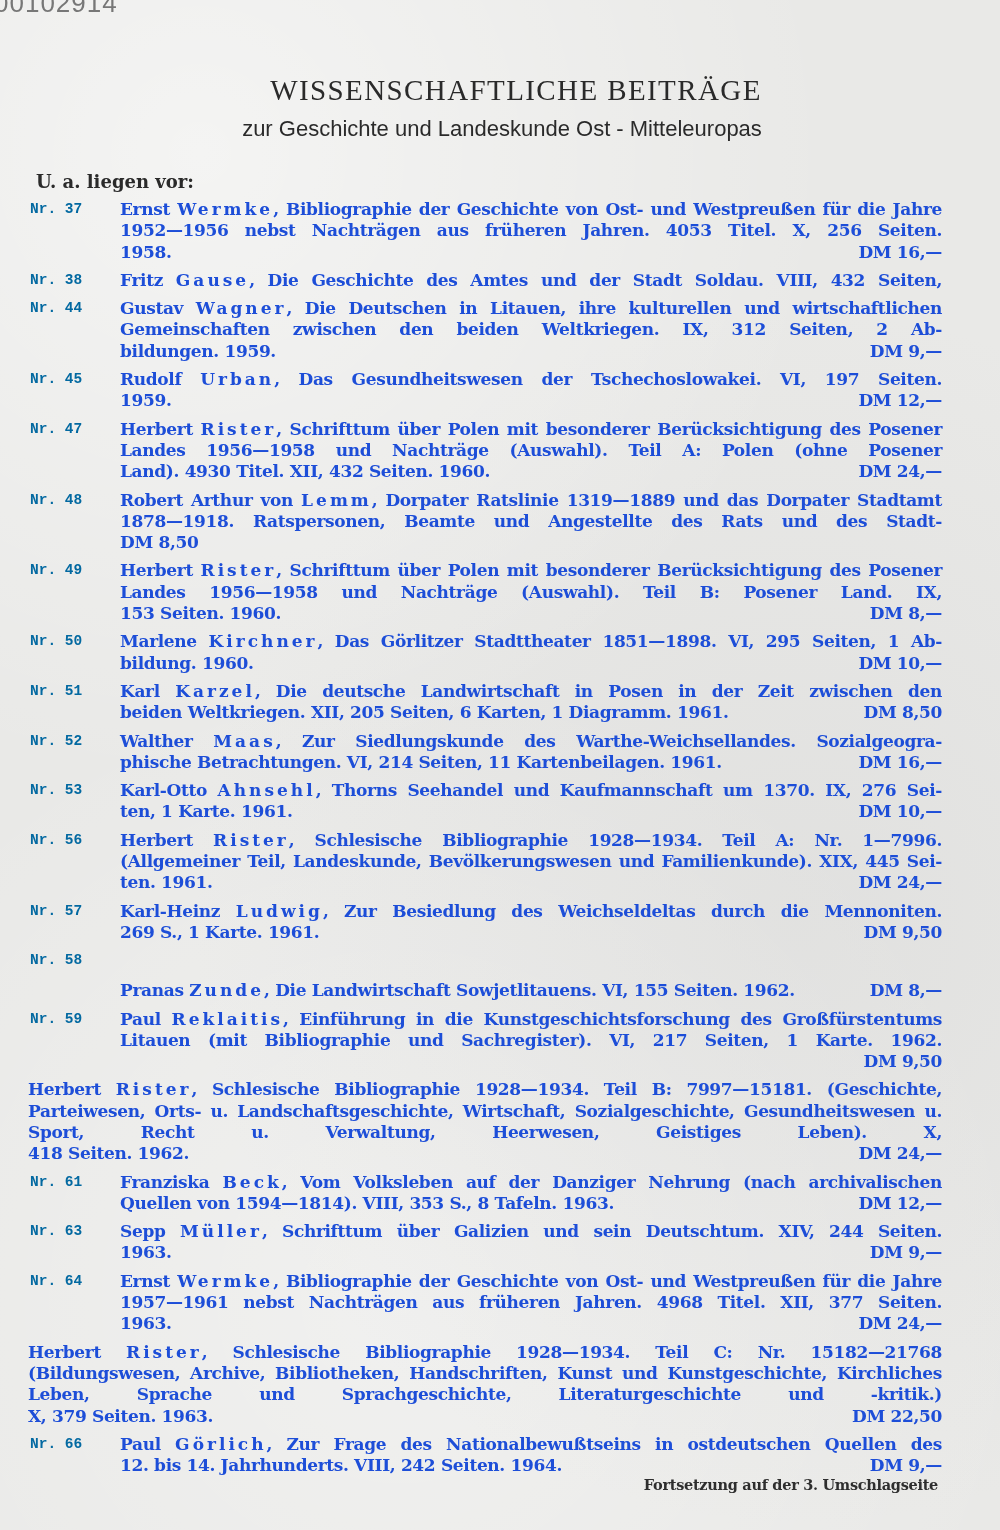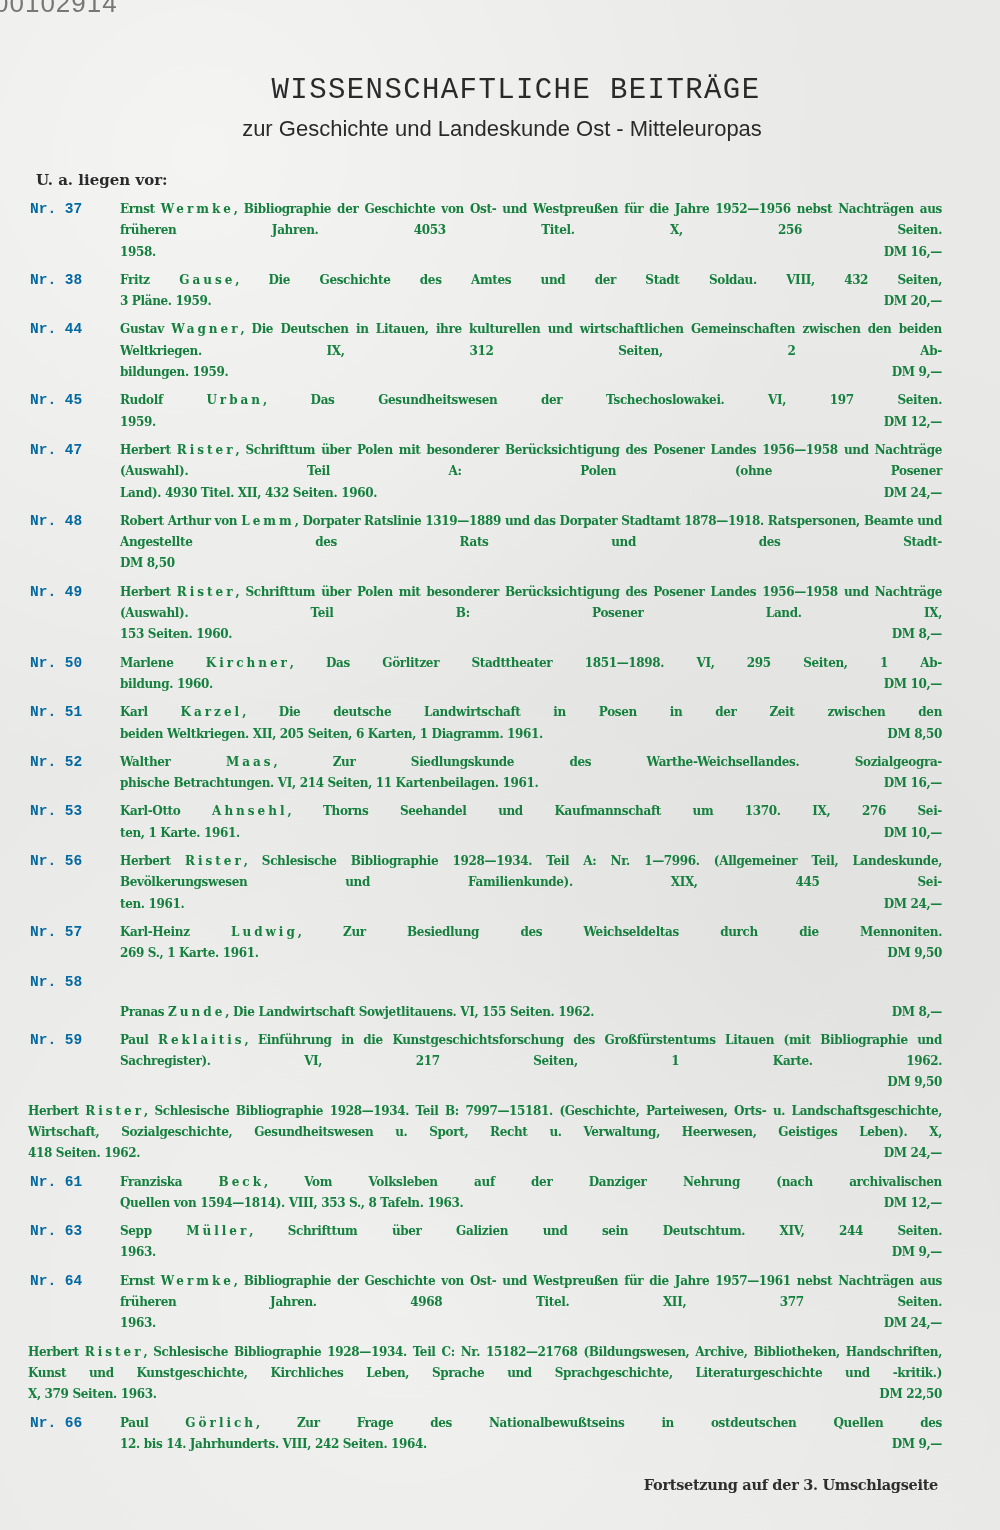--- a/index.html
+++ b/index.html
@@ -15,50 +15,50 @@
     font-family: "DejaVu Serif", serif;
   }
   .page-id {
     position: absolute; left: -6px; top: -12px;
     font-family: "Liberation Sans", sans-serif;
     font-size: 26px; color: #777; letter-spacing: 1px;
   }
   .title {
     position: absolute; left: 0; width: 1000px; top: 74px;
     text-align: center; padding-left: 32px; box-sizing: border-box;
-    font-family: Liberation Mono, monospace;
+    font-family: Liberation Serif, serif;
     font-size: 29px; letter-spacing: 1.4px; color: #2a2a2a;
   }
   .subtitle {
     position: absolute; left: 0; width: 1000px; top: 116px;
     text-align: center; padding-left: 4px; box-sizing: border-box;
     font-family: Liberation Sans, sans-serif;
     font-size: 22px; color: #2a2a2a;
   }
   .intro {
     position: absolute; left: 36px; top: 171px;
     font-family: "DejaVu Serif", serif; font-weight: bold;
-    font-size: 15px; color: #2a2a2a;
+    font-size: 18px; color: #2a2a2a;
   }
   .entries {
     position: absolute; left: 28px; top: 199px; width: 914px;
   }
   .entry {
     display: flex; margin-bottom: 7px;
   }
   .num {
     width: 90px; flex: 0 0 90px;
     font-family: Liberation Mono, monospace; font-weight: bold;
     font-size: 14.5px; line-height: 21.3px; color: #0369a1;
     text-align: left; padding-left: 2px;
   }
   .body {
     flex: 1 1 auto;
     font-family: "DejaVu Serif", serif; font-weight: bold;
-    font-size: 12px; line-height: 21.3px; color: #15803d;
+    font-size: 17px; line-height: 21.3px; color: #1d4ed8;
     text-align: justify; letter-spacing: -0.35px;
   }
   .author-last {
     letter-spacing: 3px; font-weight: bold;
   }
   .price-line {
     display: flex; justify-content: space-between;
   }
   .price { white-space: nowrap; }
   .continuation {
@@ -85,24 +85,20 @@
         <div class="price-line">
           <span>1958.</span>
           <span class="price">DM 16,—</span>
         </div>
       </div>
     </div>
     <div class="entry">
       <div class="num">Nr. 38</div>
       <div class="body">
         <div style="text-align-last: justify;"><span>Fritz</span> <span class="author-last">Gause</span><span>, Die Geschichte des Amtes und der Stadt Soldau. VIII, 432 Seiten,</span></div>
-        <div class="price-line">
-          <span>3 Pläne. 1959.</span>
-          <span class="price">DM 20,—</span>
-        </div>
       </div>
     </div>
     <div class="entry">
       <div class="num">Nr. 44</div>
       <div class="body">
         <div style="text-align-last: justify;"><span>Gustav</span> <span class="author-last">Wagner</span><span>, Die Deutschen in Litauen, ihre kulturellen und wirtschaftlichen Gemeinschaften zwischen den beiden Weltkriegen. IX, 312 Seiten, 2 Ab-</span></div>
         <div class="price-line">
           <span>bildungen. 1959.</span>
           <span class="price">DM 9,—</span>
         </div>

